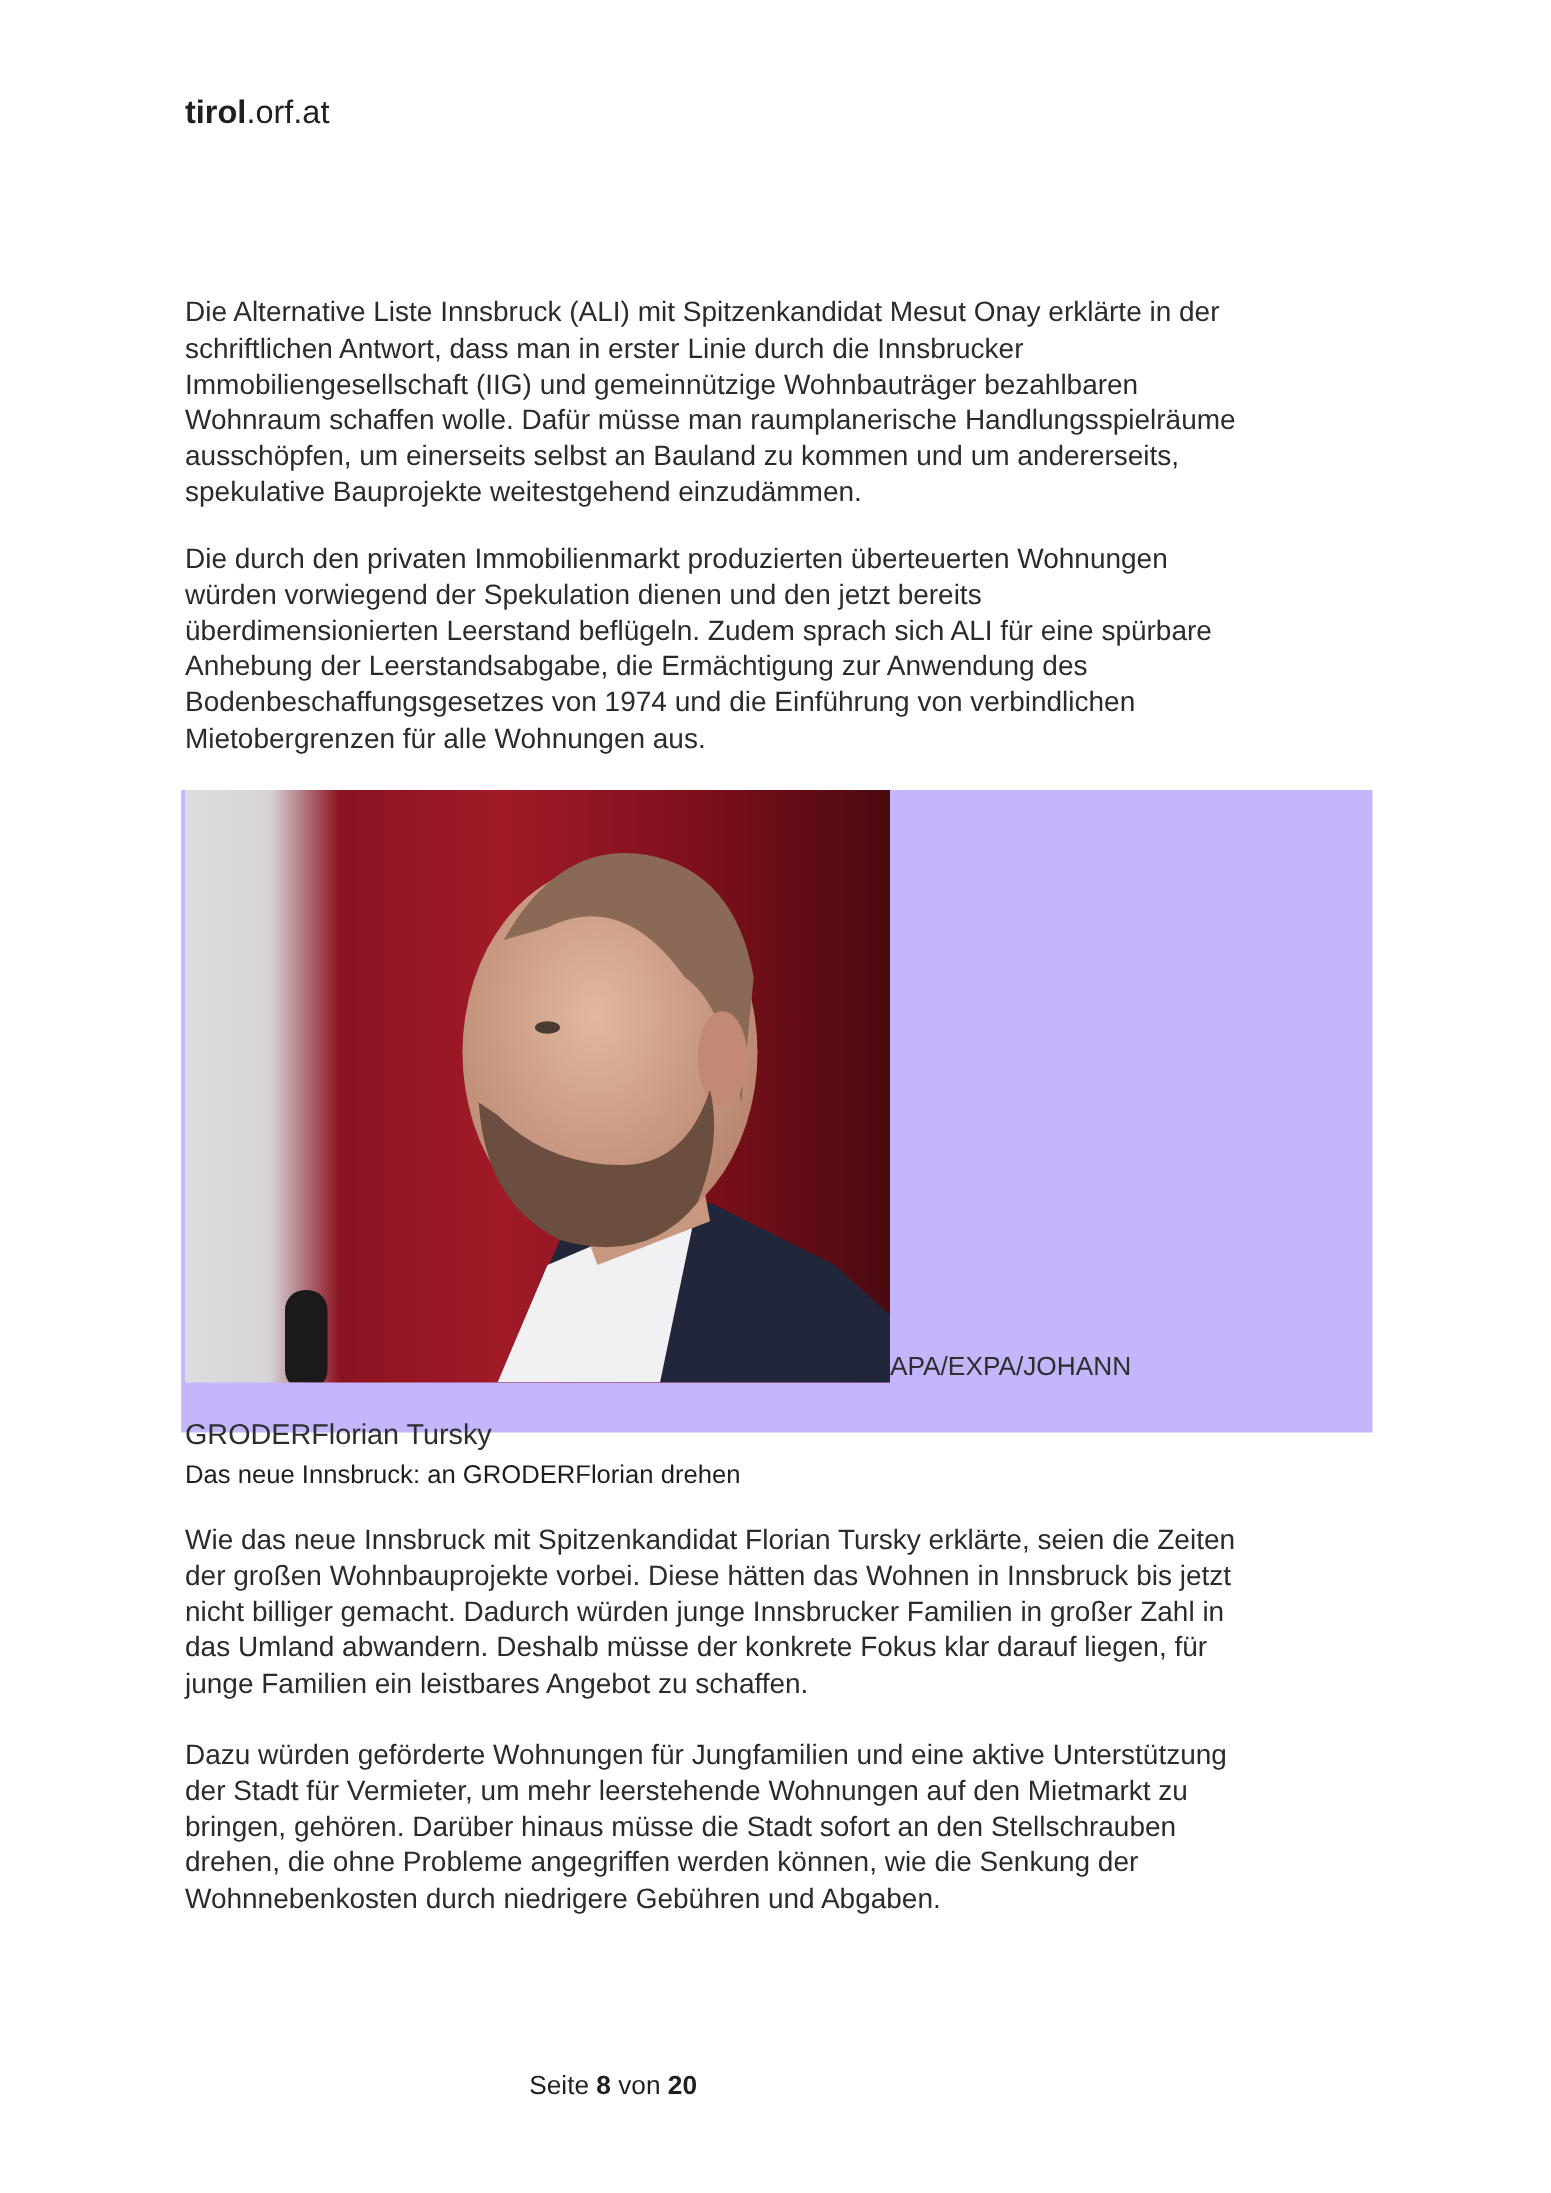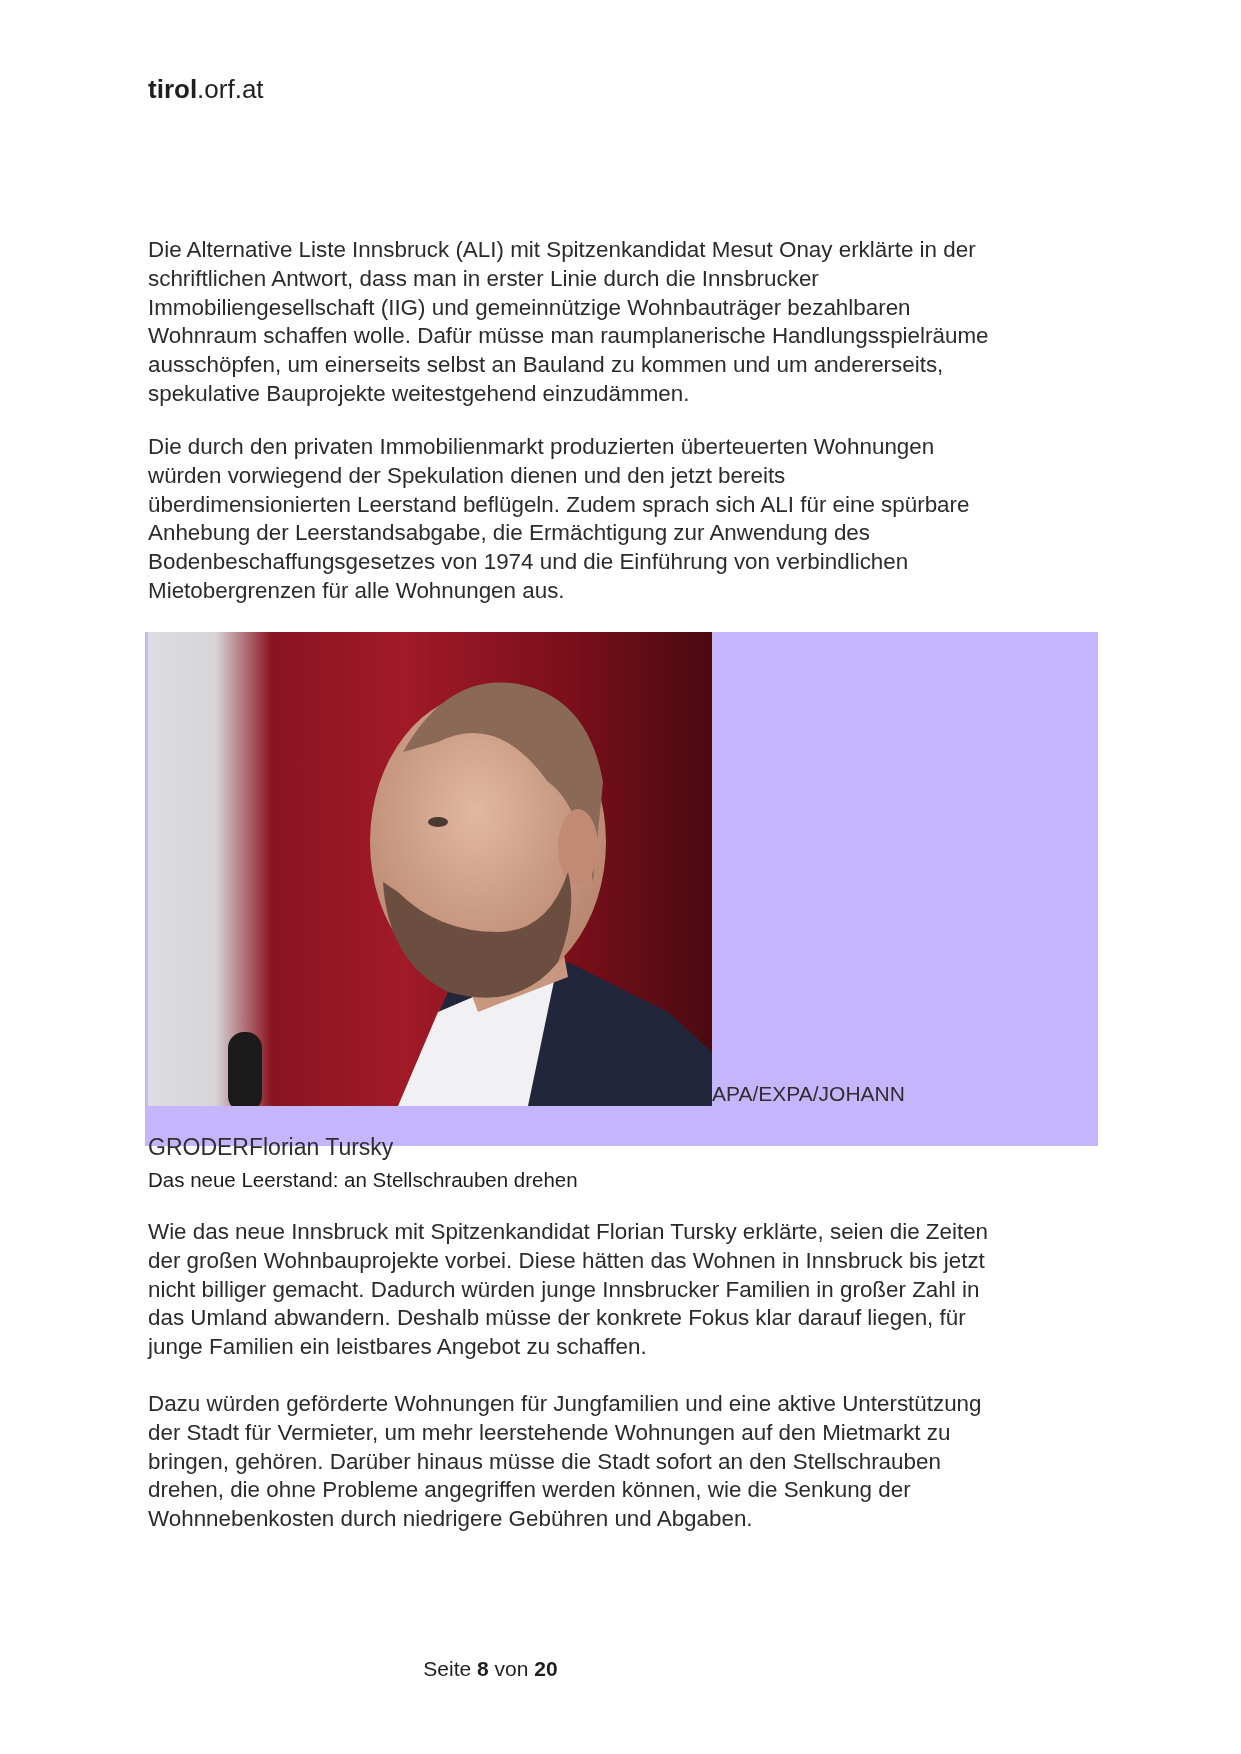--- a/index.html
+++ b/index.html
@@ -65,21 +65,21 @@
 
       <ellipse cx="290" cy="190" rx="10" ry="5" fill="#4a3a33"></ellipse>
 
       <rect x="80" y="400" width="34" height="80" rx="16" fill="#1a1a1a"></rect>
     </svg>
   </div>
   <span class="credit-1">APA/EXPA/JOHANN</span>
   <span class="credit-2">GRODERFlorian Tursky</span>
 </div>
 
-<div class="subhead">Das neue Leerstand: an Stellschrauben drehen</div>
+<div class="subhead">Das neue Innsbruck: an GRODERFlorian drehen</div>
 
 <p id="p3" class="para">Wie das neue Innsbruck mit Spitzenkandidat Florian Tursky erklärte, seien die Zeiten
 der großen Wohnbauprojekte vorbei. Diese hätten das Wohnen in Innsbruck bis jetzt
 nicht billiger gemacht. Dadurch würden junge Innsbrucker Familien in großer Zahl in
 das Umland abwandern. Deshalb müsse der konkrete Fokus klar darauf liegen, für
 junge Familien ein leistbares Angebot zu schaffen.</p>
 <p id="p4" class="para">Dazu würden geförderte Wohnungen für Jungfamilien und eine aktive Unterstützung
 der Stadt für Vermieter, um mehr leerstehende Wohnungen auf den Mietmarkt zu
 bringen, gehören. Darüber hinaus müsse die Stadt sofort an den Stellschrauben
 drehen, die ohne Probleme angegriffen werden können, wie die Senkung der

